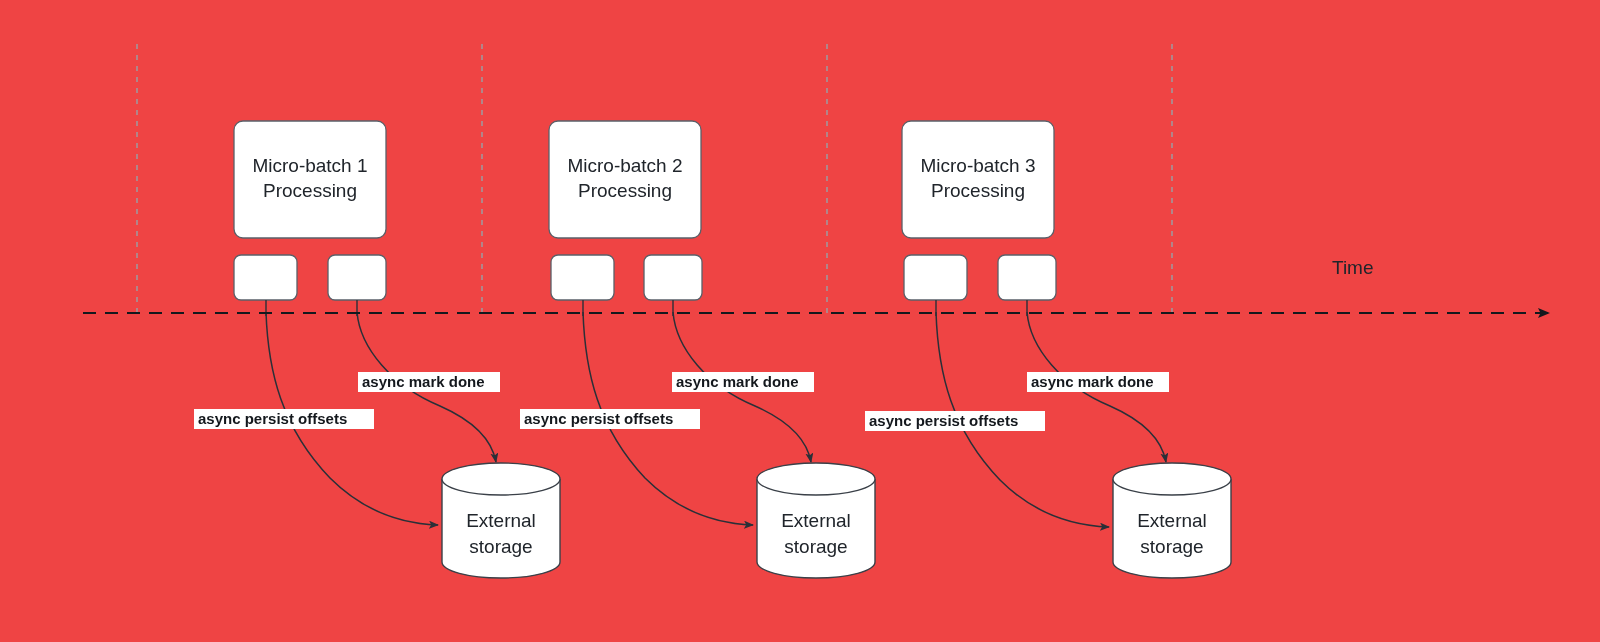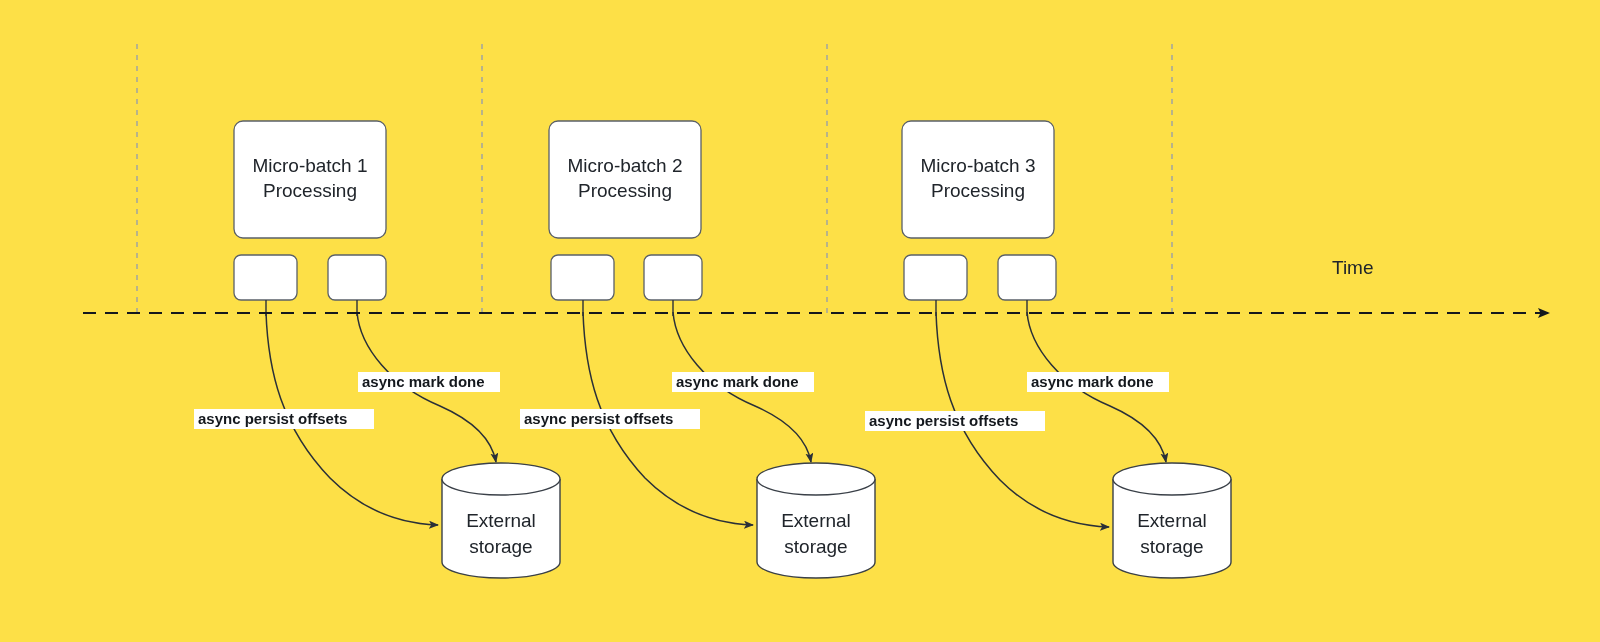--- a/index.html
+++ b/index.html
@@ -7,21 +7,21 @@
     padding: 0;
     background: #ffffff;
   }
   body {
     font-family: "Liberation Sans", sans-serif;
   }
   #canvas {
     position: relative;
     width: 1600px;
     height: 642px;
-    background: #fde047;
+    background: #ef4444;
     overflow: hidden;
   }
   #diagram-svg {
     position: absolute;
     left: 0;
     top: 0;
     width: 1600px;
     height: 642px;
   }
   .node-text {

